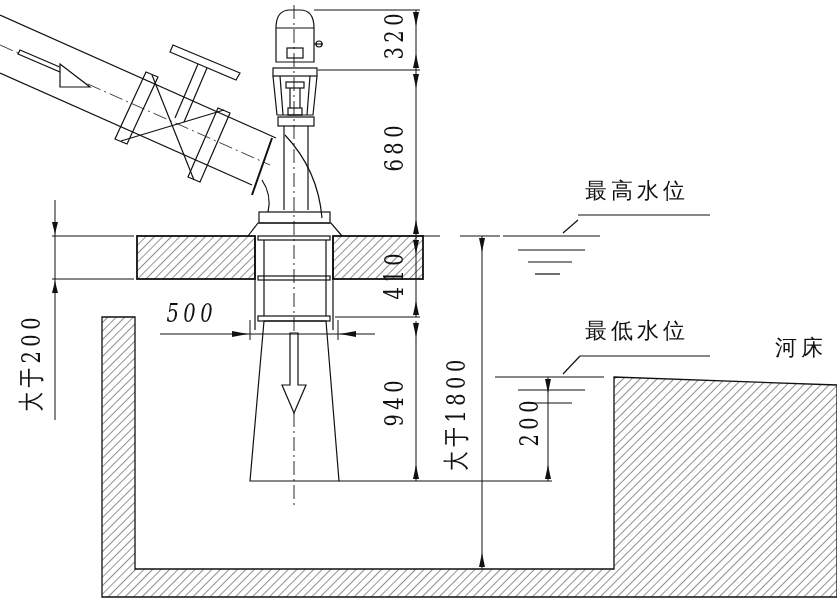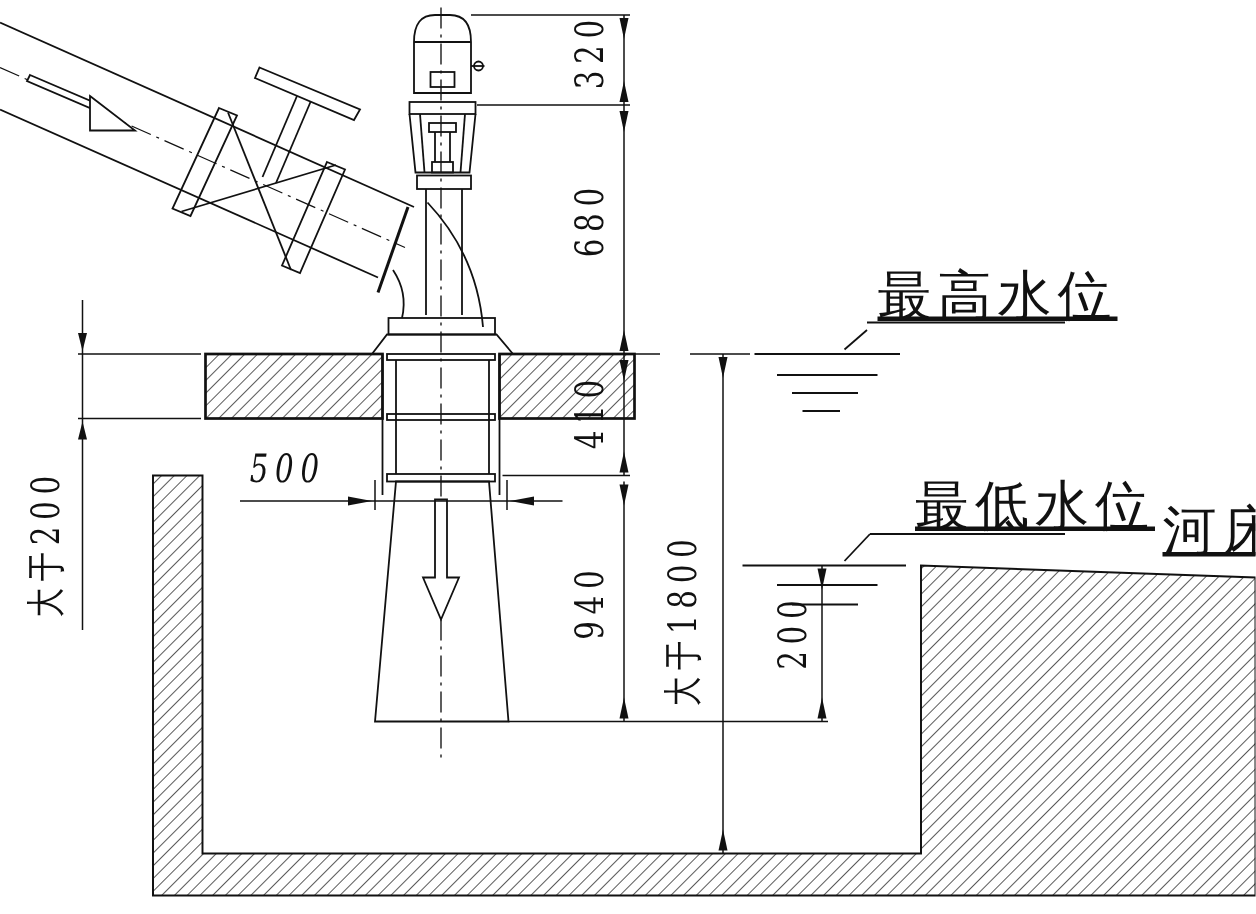--- a/index.html
+++ b/index.html
@@ -1,21 +1,21 @@
 <!DOCTYPE html>
 <html><head>
 <meta charset="utf-8">
 <style>
   html, body { margin:0; padding:0; background:#ffffff; }
   body { width:837px; height:609px; overflow:hidden; position:relative; font-family:"DejaVu Serif", serif; }
   #drawing { position:absolute; left:0; top:0; }
   .lbl { position:absolute; color:#111; font-family:"DejaVu Serif", serif; white-space:nowrap; line-height:1; }
   .vert { transform-origin:left top; transform:rotate(-90deg); }
   .num { font-size:26px; letter-spacing:6px; transform:scaleX(0.75); display:inline-block; }
-  .cjk { font-family:"DejaVu Sans", sans-serif; font-size:36px; letter-spacing:4px;text-decoration:underline; }
+  .cjk { font-family:"DejaVu Sans", sans-serif; font-size:22px; letter-spacing:4px; }
 </style>
 </head>
 <body>
 
 <svg id="drawing" width="837" height="609" viewBox="0 0 837 609" xmlns="http://www.w3.org/2000/svg">
   <defs>
     <pattern id="hatch" patternUnits="userSpaceOnUse" width="6" height="6" patternTransform="rotate(45)">
       <line x1="0" y1="0" x2="0" y2="6" stroke="#222" stroke-width="1"></line>
     </pattern>
   </defs>
@@ -149,14 +149,14 @@
 <div class="lbl vert" style="left:381px;top:68px;"><span class="num">320</span></div>
 <div class="lbl vert" style="left:381px;top:180px;"><span class="num">680</span></div>
 <div class="lbl vert" style="left:381px;top:308px;"><span class="num">410</span></div>
 <div class="lbl vert" style="left:381px;top:435px;"><span class="num">940</span></div>
 <div class="lbl vert" style="left:516px;top:455px;"><span class="num">200</span></div>
 <div class="lbl vert" style="left:443px;top:490px;"><span class="num">大于1800</span></div>
 <div class="lbl vert" style="left:18px;top:428px;"><span class="num">大于200</span></div>
 <div class="lbl" style="left:158px;top:300px;font-style:italic;"><span class="num">500</span></div>
 
 <div class="lbl cjk" style="left:585px;top:180px;">最高水位</div>
-<div class="lbl cjk" style="left:610px;top:320px;">最低水位</div>
+<div class="lbl cjk" style="left:585px;top:320px;">最低水位</div>
 <div class="lbl cjk" style="left:775px;top:337px;">河床</div>
 
 </body></html>

